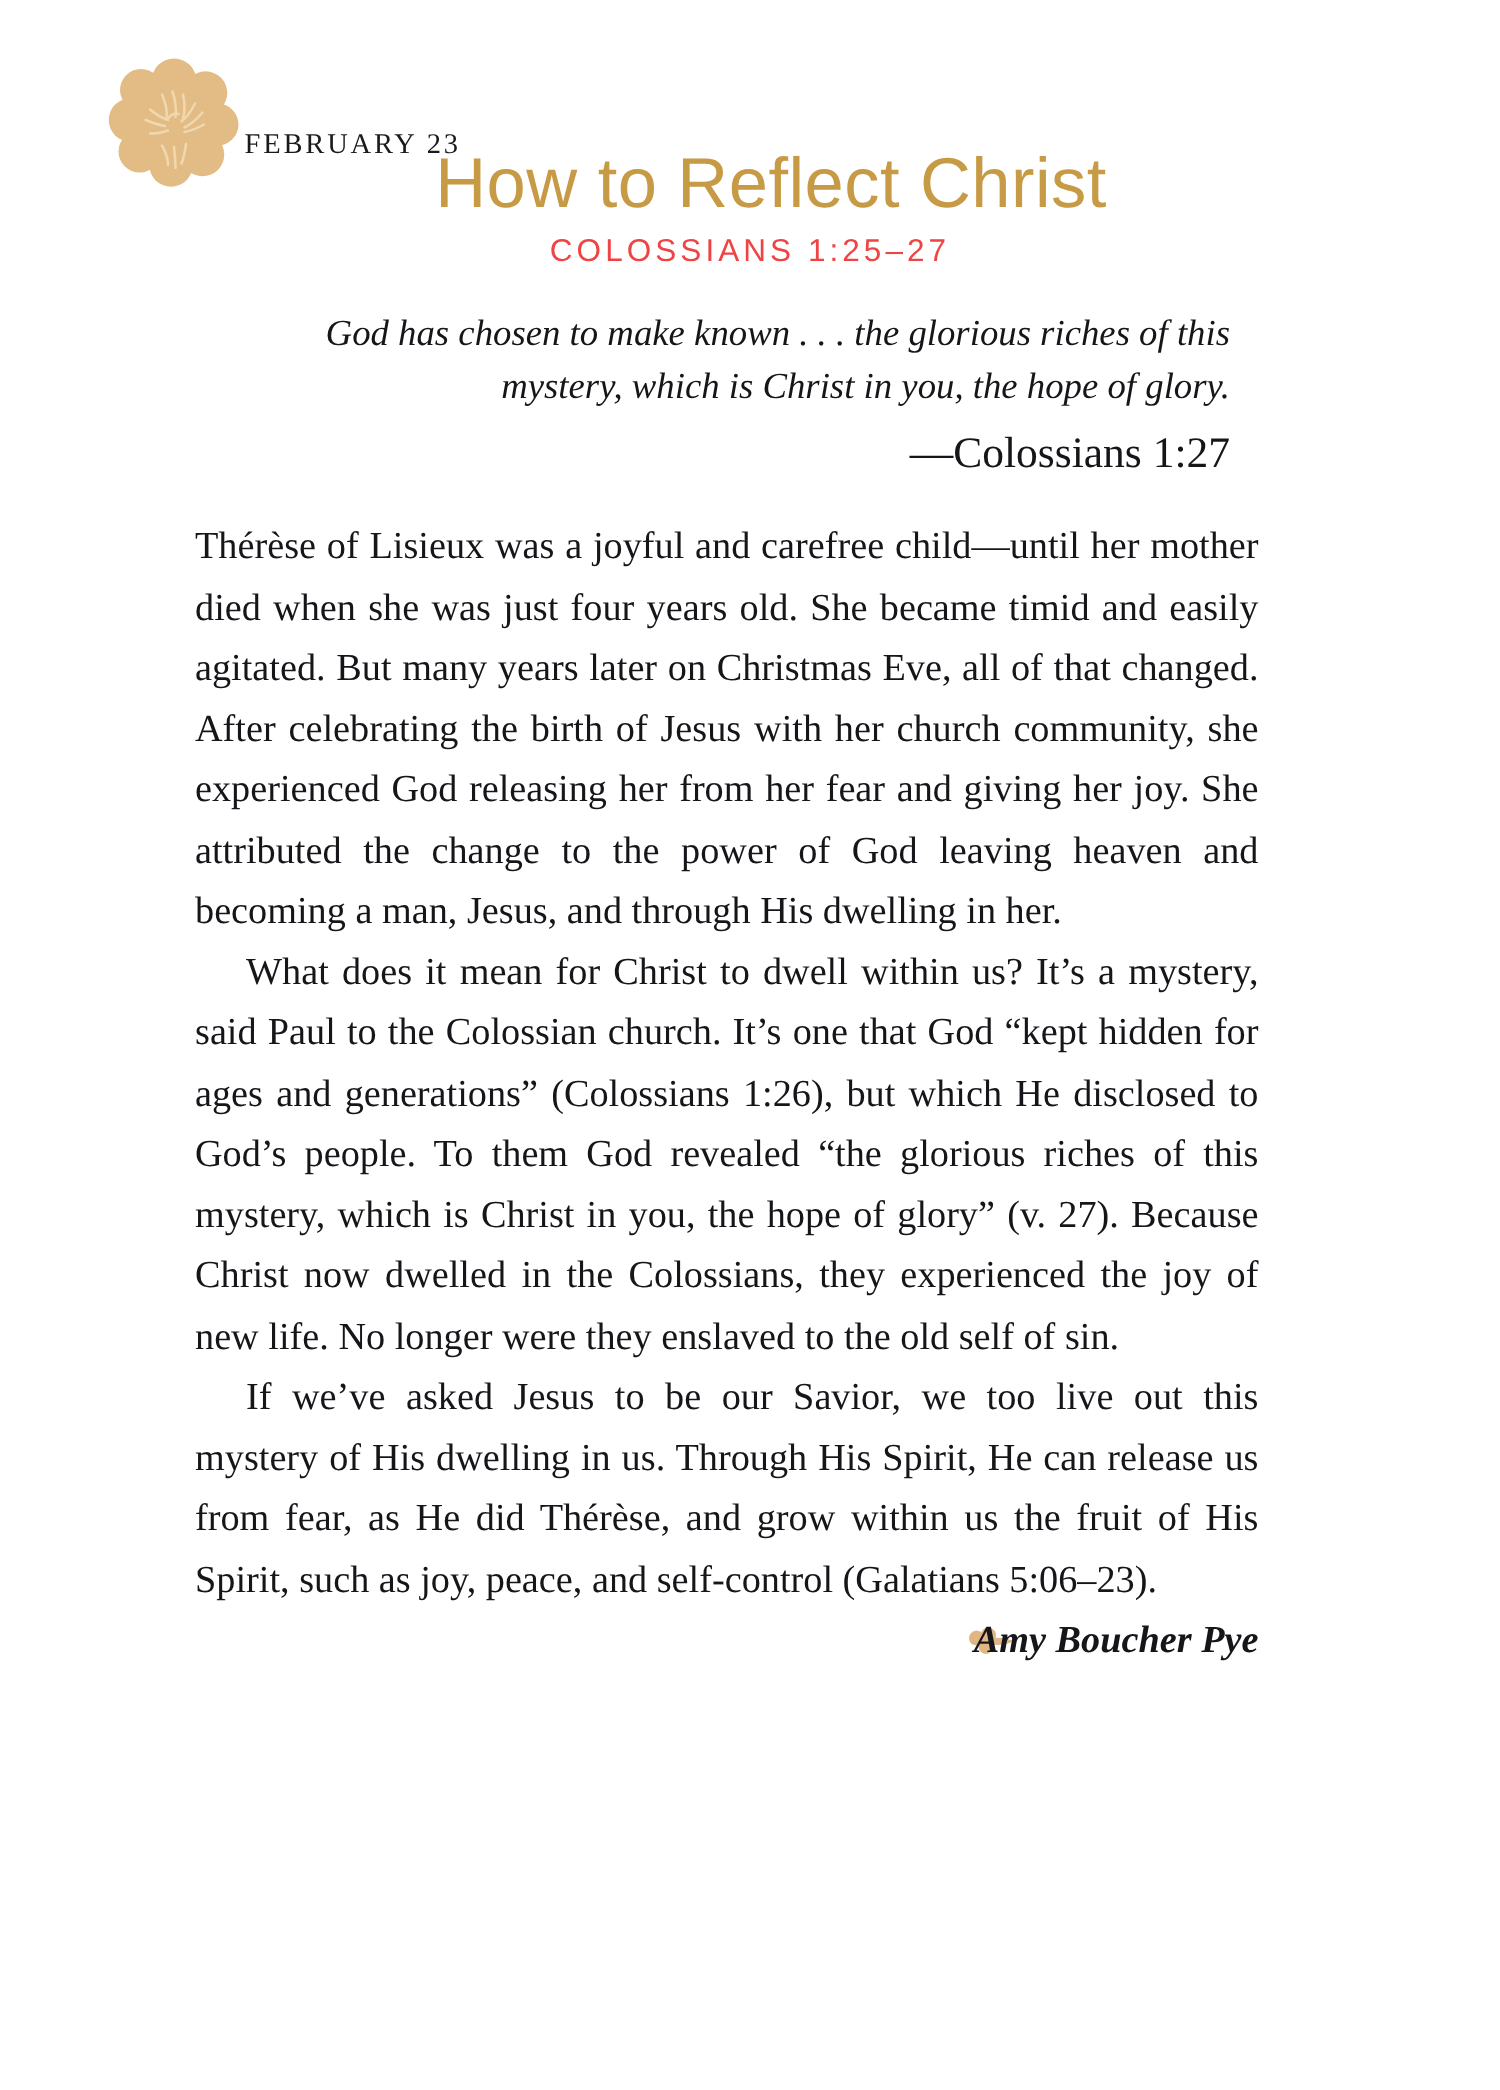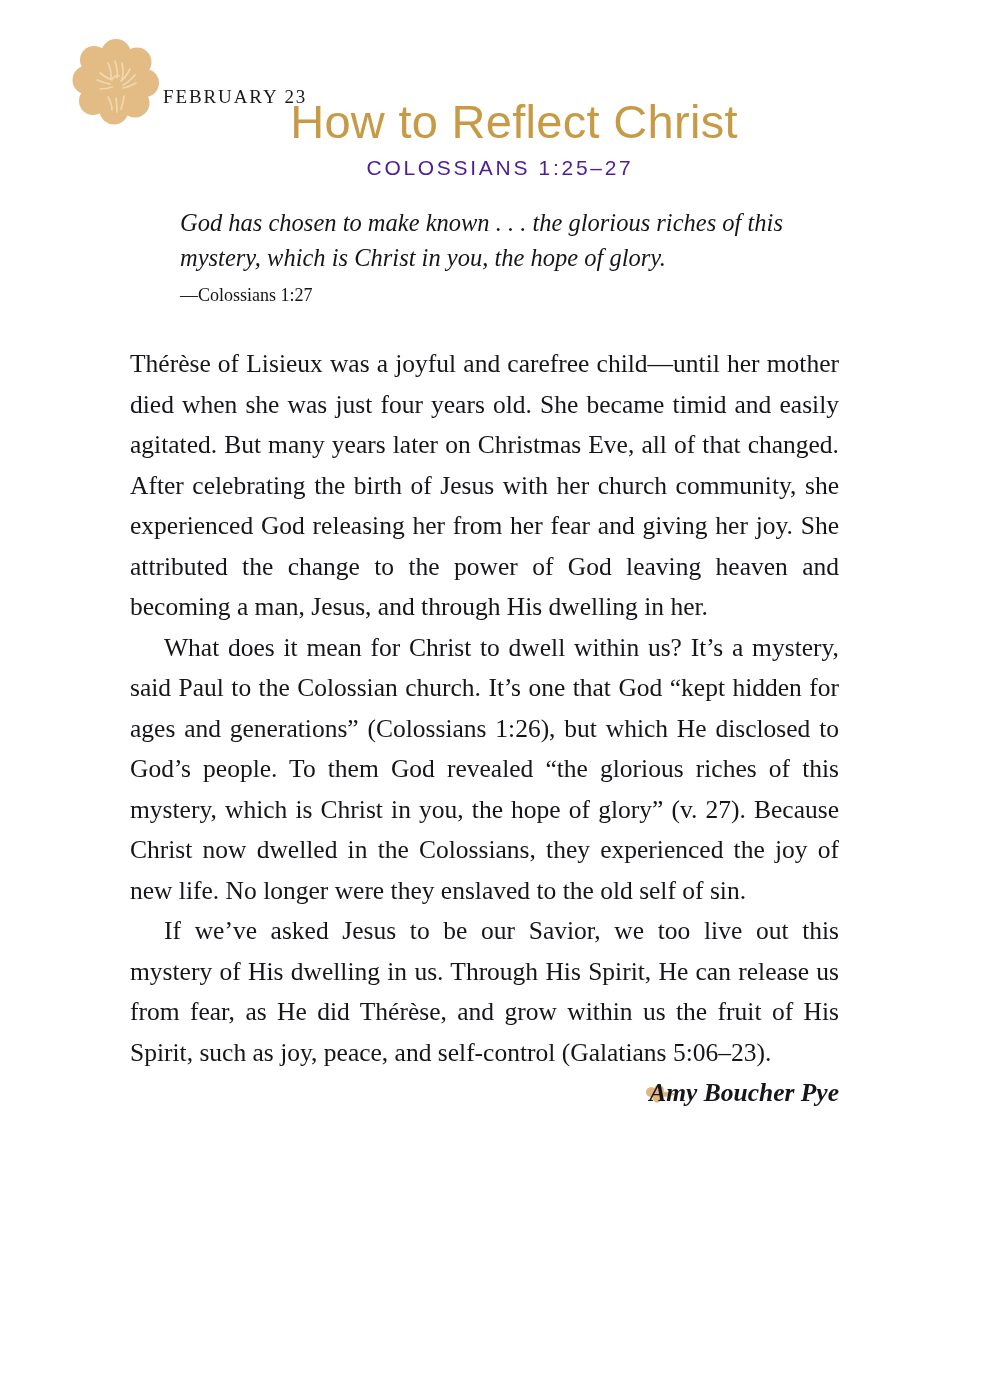--- a/index.html
+++ b/index.html
@@ -69,46 +69,46 @@
     letter-spacing: 0.3px;
     line-height: 1.02;
     margin: 0;
     padding-left: 28px;
   }
 
   .devo-subtitle {
     font-family: "Liberation Sans", sans-serif;
     font-size: 21px;
     font-weight: 400;
-    color: #4c1d95;
+    color: #ef4444;
     letter-spacing: 2.7px;
     margin: 11px 0 0 0;
     line-height: 1;
   }
 
   
   .epigraph {
     position: absolute;
     left: 180px;
     top: 206px;
     width: 640px;
-    text-align: left;
+    text-align: right;
   }
   .epigraph-text {
     font-family: "Liberation Serif", serif;
     font-style: italic;
     font-size: 24.5px;
     line-height: 1.42;
     color: #16161a;
     margin: 0;
   }
   .epigraph-ref {
     font-family: "Liberation Serif", serif;
     font-style: normal;
-    font-size: 18px;
+    font-size: 29px;
     color: #16161a;
     margin: 9px 0 0 0;
     line-height: 1.2;
   }
 
   
   .body-copy {
     position: absolute;
     left: 130px;
     top: 344px;

